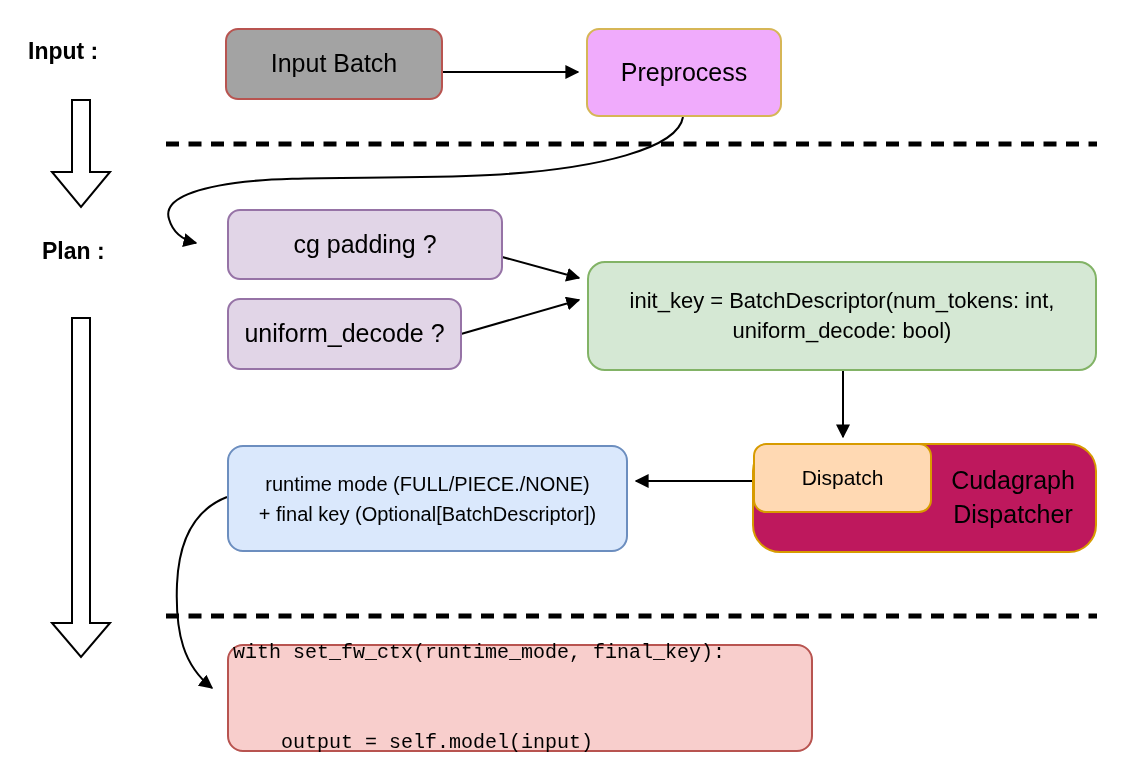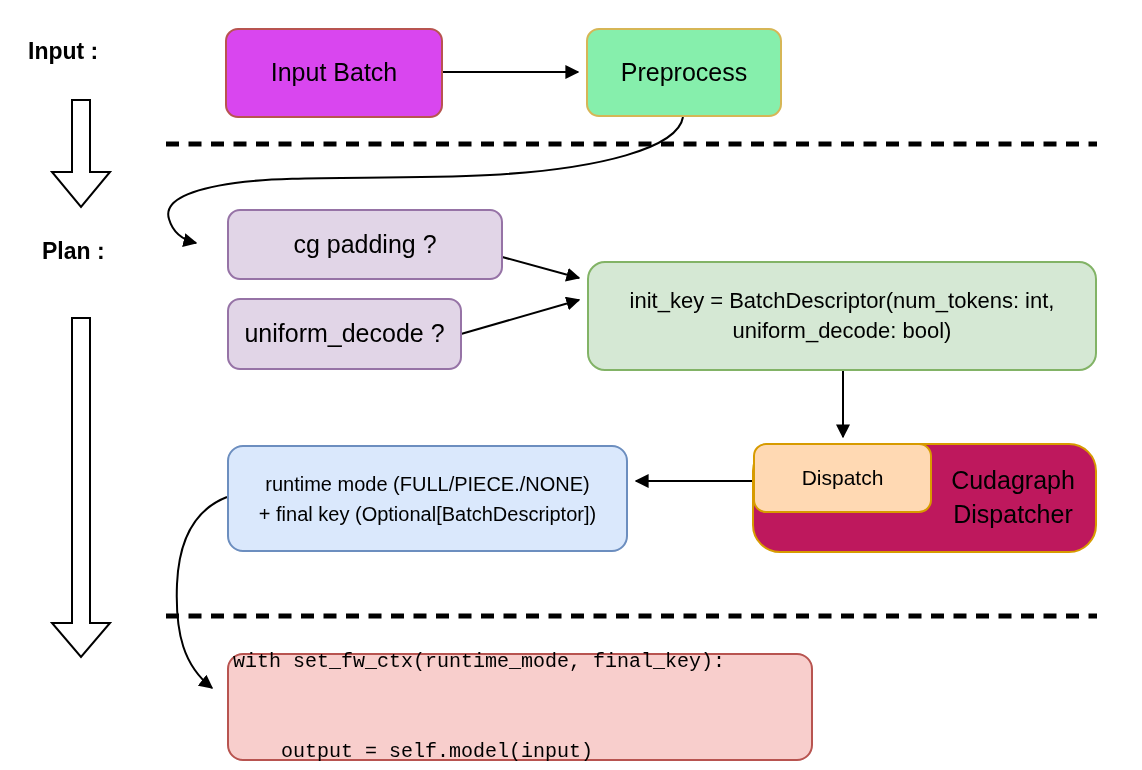--- a/index.html
+++ b/index.html
@@ -63,25 +63,25 @@
     <path d="M462,246 L579,278" stroke="#000" stroke-width="2" fill="none" marker-end="url(#ah)"></path>
     <path d="M461,334 L579,300" stroke="#000" stroke-width="2" fill="none" marker-end="url(#ah)"></path>
     <path d="M843,337 V437" stroke="#000" stroke-width="2" fill="none" marker-end="url(#ah)"></path>
     <path d="M752,481 H636" stroke="#000" stroke-width="2" fill="none" marker-end="url(#ah)"></path>
     <path d="M227,497 C196,509 179,538 177,584 C175,634 184,666 212,688" stroke="#000" stroke-width="2" fill="none" marker-end="url(#ah)"></path>
   </svg>
 
   <div class="stage-label" style="left:28px;top:38px;">Input :</div>
   <div class="stage-label" style="left:42px;top:238px;">Plan :</div>
 
-  <div class="node" style="left: 225px; top: 28px; width: 218px; height: 90px; font-size: 25px; background-color: #d946ef; border-color: rgb(184, 84, 80);">
+  <div class="node" style="left: 225px; top: 28px; width: 218px; height: 72px; font-size: 25px; background-color: #a3a3a3; border-color: rgb(184, 84, 80);">
     <span class="lbl">Input Batch</span>
   </div>
 
-  <div class="node" style="left: 586px; top: 28px; width: 196px; height: 89px; font-size: 25px; background-color: #86efac; border-color: rgb(214, 182, 86);">
+  <div class="node" style="left: 586px; top: 28px; width: 196px; height: 89px; font-size: 25px; background-color: #f0abfc; border-color: rgb(214, 182, 86);">
     <span class="lbl">Preprocess</span>
   </div>
 
   <div class="node" style="left: 227px; top: 209px; width: 276px; height: 71px; font-size: 25px; background-color: rgb(225, 213, 231); border-color: rgb(150, 115, 166);">
     <span class="lbl">cg padding ?</span>
   </div>
 
   <div class="node" style="left: 227px; top: 298px; width: 235px; height: 72px; font-size: 25px; background-color: rgb(225, 213, 231); border-color: rgb(150, 115, 166); align-items: center;">
     <span class="lbl">uniform_decode ?</span>
   </div>
@@ -101,20 +101,20 @@
     <span class="lbl">Dispatch</span>
   </div>
 
   <div class="node twoline" style="left: 227px; top: 445px; width: 401px; height: 107px; border-radius: 16px; background-color: rgb(218, 232, 252); border-color: rgb(108, 142, 191);">
     <div>
       <span class="lbl">runtime mode (FULL/PIECE./NONE)</span>
       <span class="lbl">+ final key (Optional[BatchDescriptor])</span>
     </div>
   </div>
 
-  <div class="node" style="left: 227px; top: 644px; width: 586px; height: 108px; border-radius: 16px; background-color: rgb(248, 206, 204); border-color: rgb(184, 84, 80); margin-top: 9px;">
+  <div class="node" style="left: 227px; top: 644px; width: 586px; height: 108px; border-radius: 16px; background-color: rgb(248, 206, 204); border-color: rgb(184, 84, 80);">
     <div class="code">
       <span class="lbl">with set_fw_ctx(runtime_mode, final_key):</span>
       <span class="lbl">    output = self.model(input)</span>
     </div>
   </div>
 
 </div>
 
 </body></html>

